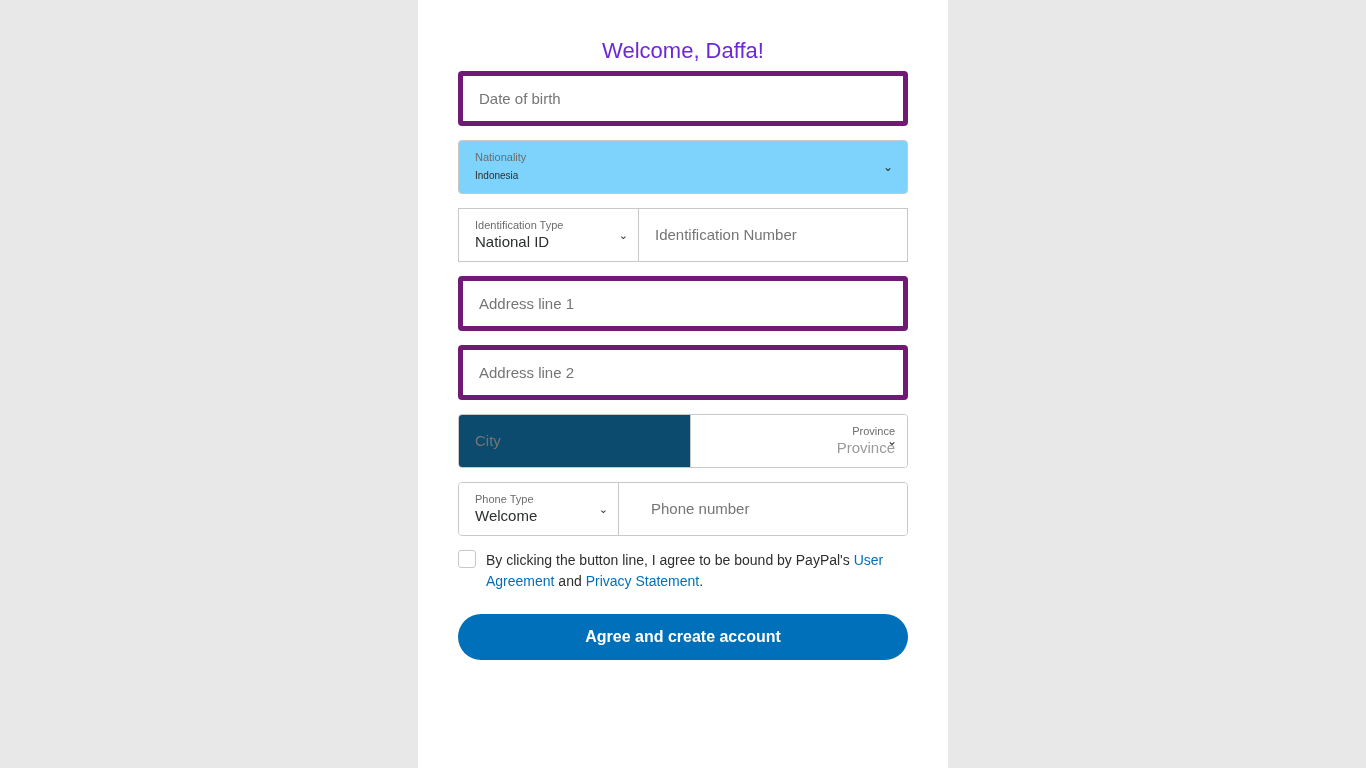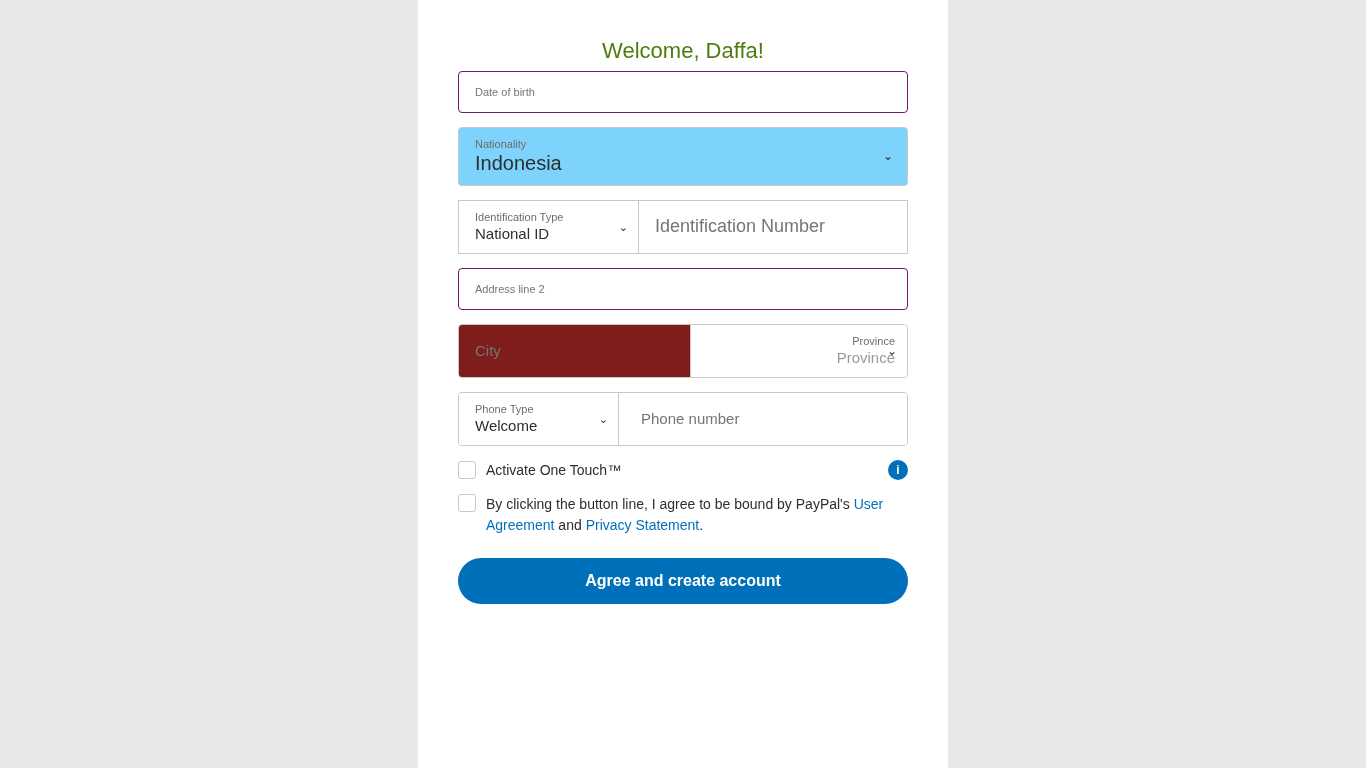--- a/index.html
+++ b/index.html
@@ -33,44 +33,44 @@
       width: 530px;
       padding: 36px 40px 40px 40px;
       margin-top: 0;
       min-height: 768px;
     }
 
     .welcome-title {
       text-align: center;
       font-size: 22px;
       font-weight: 400;
-      color: #4d7c0f;
+      color: #6d28d9;
       margin-bottom: 4px;
       line-height: 1.4;
     }
 
     .welcome-subtitle {
       text-align: center;
       font-size: 22px;
       font-weight: 400;
       color: #2c2e2f;
       margin-bottom: 28px;
       line-height: 1.4;
     }
 
     .form-group {
       margin-bottom: 14px;
     }
 
     .input-field {
       width: 100%;
       padding: 14px 16px;
-      border: 1px solid #701a75;
+      border: 5px solid #701a75;
       border-radius: 4px;
-      font-size: 11px;
+      font-size: 15px;
       color: #9a9a9a;
       outline: none;
       background: #fff;
     }
 
     .select-wrapper {
       position: relative;
       width: 100%;
       border: 1px solid #c8c8c8;
       border-radius: 4px;
@@ -79,21 +79,21 @@
     }
 
     .select-label {
       font-size: 11px;
       color: #6c6c6c;
       display: block;
       margin-bottom: 2px;
     }
 
     .select-value {
-      font-size: 20px;
+      font-size: 10px;
       color: #2c2e2f;
     }
 
     .select-chevron {
       position: absolute;
       right: 14px;
       top: 50%;
       transform: translateY(-50%);
       color: #2c2e2f;
       font-size: 12px;
@@ -134,21 +134,21 @@
       top: 50%;
       transform: translateY(-50%);
       color: #2c2e2f;
       font-size: 11px;
     }
 
     .id-number-input {
       flex: 1;
       border: none;
       padding: 14px 16px;
-      font-size: 18px;
+      font-size: 15px;
       color: #1d4ed8;
       outline: none;
       background: #fff;
     }
 
     .city-province-row {
       display: flex;
       gap: 0;
       border: 1px solid #c8c8c8;
       border-radius: 4px;
@@ -156,21 +156,21 @@
     }
 
     .city-input {
       flex: 1;
       border: none;
       border-right: 1px solid #c8c8c8;
       padding: 14px 16px;
       font-size: 15px;
       color: #9a9a9a;
       outline: none;
-      background: #7f1d1d;
+      background: #0c4a6e;
     }
 
     .province-wrapper {
       position: relative;
       width: 220px;
       padding: 10px 16px;
       background: #fff;
       flex-shrink: 0;
       text-align: right;
     }
@@ -191,21 +191,21 @@
       position: absolute;
       right: 14px;
       top: 50%;
       transform: translateY(-50%);
       color: #2c2e2f;
       font-size: 12px;
     }
 
     .phone-row {
       display: flex;
-      gap: 6px;
+      gap: 16px;
       border: 1px solid #c8c8c8;
       border-radius: 4px;
       overflow: hidden;
     }
 
     .phone-type-wrapper {
       position: relative;
       width: 160px;
       padding: 10px 16px;
       border-right: 1px solid #c8c8c8;
@@ -348,20 +348,23 @@
           <div class="id-type-wrapper">
             <span class="id-type-label">Identification Type</span>
             <span class="id-type-value">National ID</span>
             <span class="id-type-chevron">⌄</span>
           </div>
           <input type="text" class="id-number-input" placeholder="Identification Number" style="">
         </div>
       </div>
 
       
+      <div class="form-group">
+        <input type="text" class="input-field" placeholder="Address line 1" style="">
+      </div>
 
       
       <div class="form-group">
         <input type="text" class="input-field" placeholder="Address line 2" style="">
       </div>
 
       
       <div class="form-group">
         <div class="city-province-row">
           <input type="text" class="city-input" placeholder="City" style="">
@@ -381,25 +384,20 @@
           <div class="phone-type-wrapper">
             <span class="phone-type-label">Phone Type</span>
             <span class="phone-type-value">Welcome</span>
             <span class="phone-type-chevron">⌄</span>
           </div>
           <input type="text" class="phone-number-input" placeholder="Phone number" style="">
         </div>
       </div>
 
       
-      <div class="one-touch-row">
-        <input type="checkbox" class="checkbox-input" style="">
-        <span class="checkbox-label">Activate One Touch™</span>
-        <span class="info-icon">i</span>
-      </div>
 
       
       <div class="terms-row">
         <input type="checkbox" class="checkbox-input" style="">
         <span class="terms-text">
           <span>By clicking the button line, I agree to be bound by PayPal's </span><a href="#" class="terms-link">User Agreement</a><span> and </span><a href="#" class="terms-link">Privacy Statement</a><span>.</span>
         </span>
       </div>
 
       

